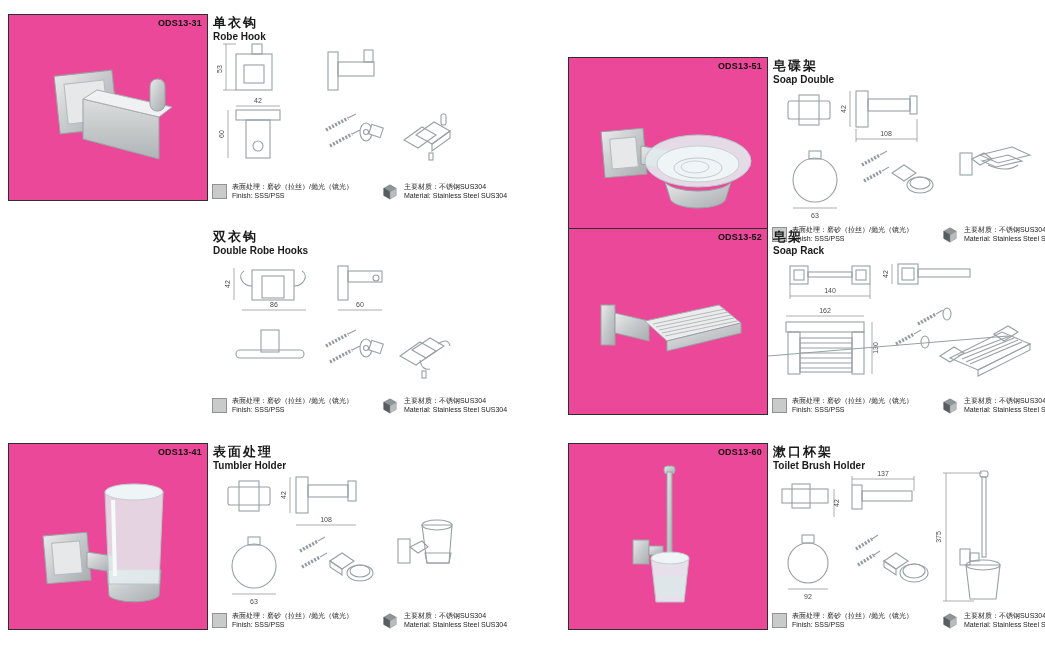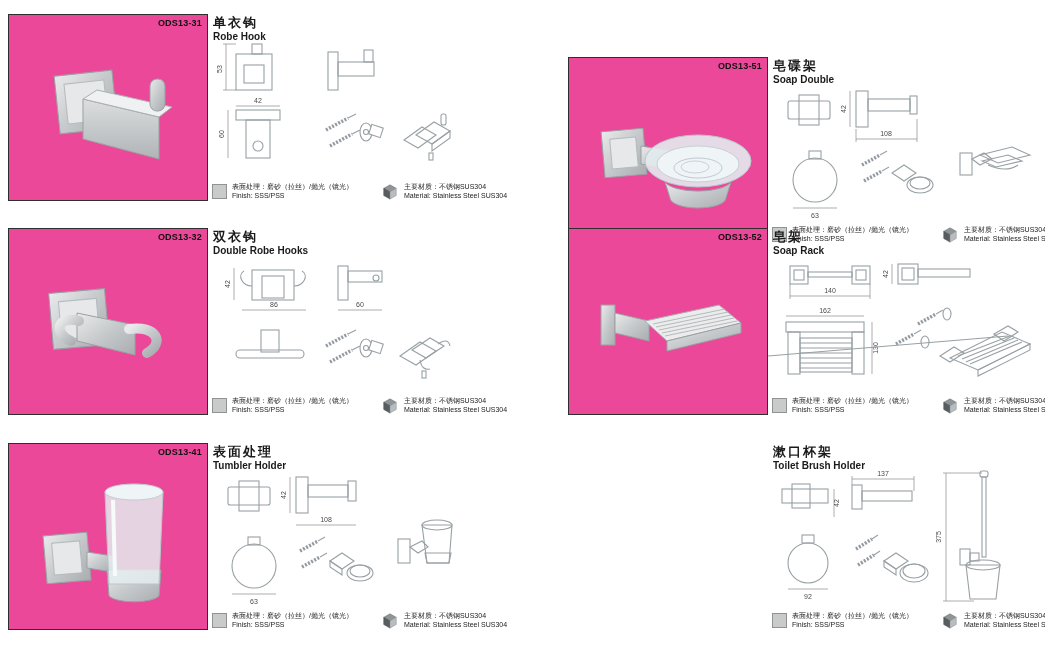--- a/index.html
+++ b/index.html
@@ -204,37 +204,20 @@
       </svg>
       <div class="spec-text">
         <div>主要材质：不锈钢SUS304</div>
         <div>Material: Stainless Steel SUS304</div>
       </div>
     </div>
   </div>
 </div>
 
 <div class="cell" style="left:5px; top:228px;">
-  <div class="photo-box">
-    <svg class="photo" width="198" height="185" viewBox="0 0 198 185">
-      <defs>
-        <linearGradient id="m2" x1="0" y1="0" x2="1" y2="1">
-          <stop offset="0" stop-color="#e9eaeb"></stop>
-            <stop offset=".5" stop-color="#c6c9cb"></stop>
-            <stop offset="1" stop-color="#a9adaf"></stop>
-        </linearGradient>
-      </defs>
-      <rect x="42" y="62" width="56" height="56" transform="rotate(-5 70 90)" fill="url(#m2)" stroke="#9aa1a4"></rect>
-      <rect x="51" y="71" width="38" height="38" transform="rotate(-5 70 90)" fill="#e6e8e9" stroke="#b4babd"></rect>
-      <polygon points="68,84 126,96 126,126 68,112" fill="url(#m2)" stroke="#9aa1a4"></polygon>
-      <path d="M70,92 C48,86 44,104 62,112" fill="none" stroke="url(#m2)" stroke-width="10" stroke-linecap="round"></path>
-      <path d="M120,100 C148,96 156,114 138,124" fill="none" stroke="url(#m2)" stroke-width="10" stroke-linecap="round"></path>
-    </svg>
-    <div class="code">ODS13-32</div>
-  </div>
   <div class="titles">
     <div class="name-zh">双衣钩</div>
     <div class="name-en">Double Robe Hooks</div>
   </div>
   <svg class="drawing" viewBox="0 0 273 142">
 
     <rect class="ln" x="44" y="18" width="42" height="30"></rect>
     <rect class="ln" x="54" y="24" width="22" height="22"></rect>
     <path class="ln" d="M44,34 C34,34 29,23 36,19"></path>
     <path class="ln" d="M86,34 C96,34 101,23 94,19"></path>
@@ -465,20 +448,39 @@
       </svg>
       <div class="spec-text">
         <div>主要材质：不锈钢SUS304</div>
         <div>Material: Stainless Steel SUS304</div>
       </div>
     </div>
   </div>
 </div>
 
 <div class="cell" style="left:565px; top:443px;">
+  <div class="photo-box">
+    <svg class="photo" width="198" height="185" viewBox="0 0 198 185">
+      <defs>
+        <linearGradient id="m5" x1="0" y1="0" x2="1" y2="1">
+          <stop offset="0" stop-color="#e9eaeb"></stop>
+            <stop offset=".5" stop-color="#c6c9cb"></stop>
+            <stop offset="1" stop-color="#a9adaf"></stop>
+        </linearGradient>
+      </defs>
+      <rect x="95" y="22" width="11" height="8" rx="3" fill="url(#m5)" stroke="#9aa1a4"></rect>
+      <rect x="98" y="28" width="5" height="94" fill="url(#m5)" stroke="#9aa1a4"></rect>
+      <rect x="64" y="96" width="16" height="24" fill="url(#m5)" stroke="#9aa1a4"></rect>
+      <rect x="80" y="102" width="14" height="9" fill="url(#m5)" stroke="#9aa1a4"></rect>
+      <path d="M82,114 L120,114 L115,158 L87,158 Z" fill="#e6edf0" fill-opacity=".92" stroke="#b9c6cb"></path>
+      <ellipse cx="101" cy="114" rx="19" ry="6" fill="#eff4f6" stroke="#c3ced2"></ellipse>
+      <path d="M85,132 L117,132 L115,152 L88,152 Z" fill="#dfe6e9" stroke="none"></path>
+    </svg>
+    <div class="code">ODS13-60</div>
+  </div>
   <div class="titles">
     <div class="name-zh">漱口杯架</div>
     <div class="name-en">Toilet Brush Holder</div>
   </div>
   <svg class="drawing" viewBox="0 0 273 142">
 
     <rect class="ln" x="14" y="22" width="46" height="14"></rect>
     <rect class="ln" x="24" y="17" width="18" height="24"></rect>
     <line class="dl" x1="66" y1="22" x2="66" y2="50"></line>
     <text class="dt" x="71" y="36" text-anchor="middle" transform="rotate(-90 71 36)">42</text>

